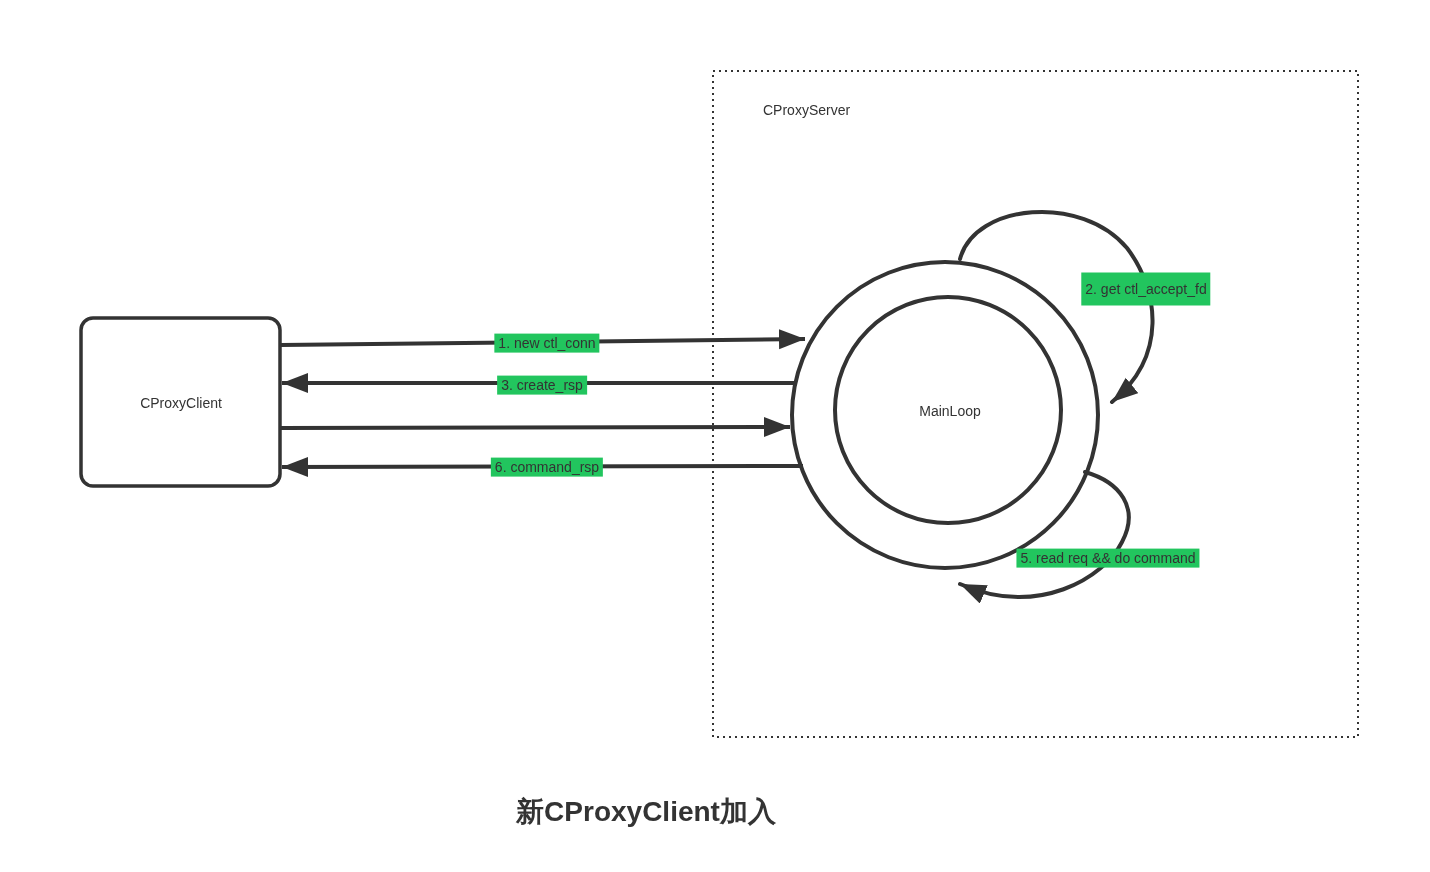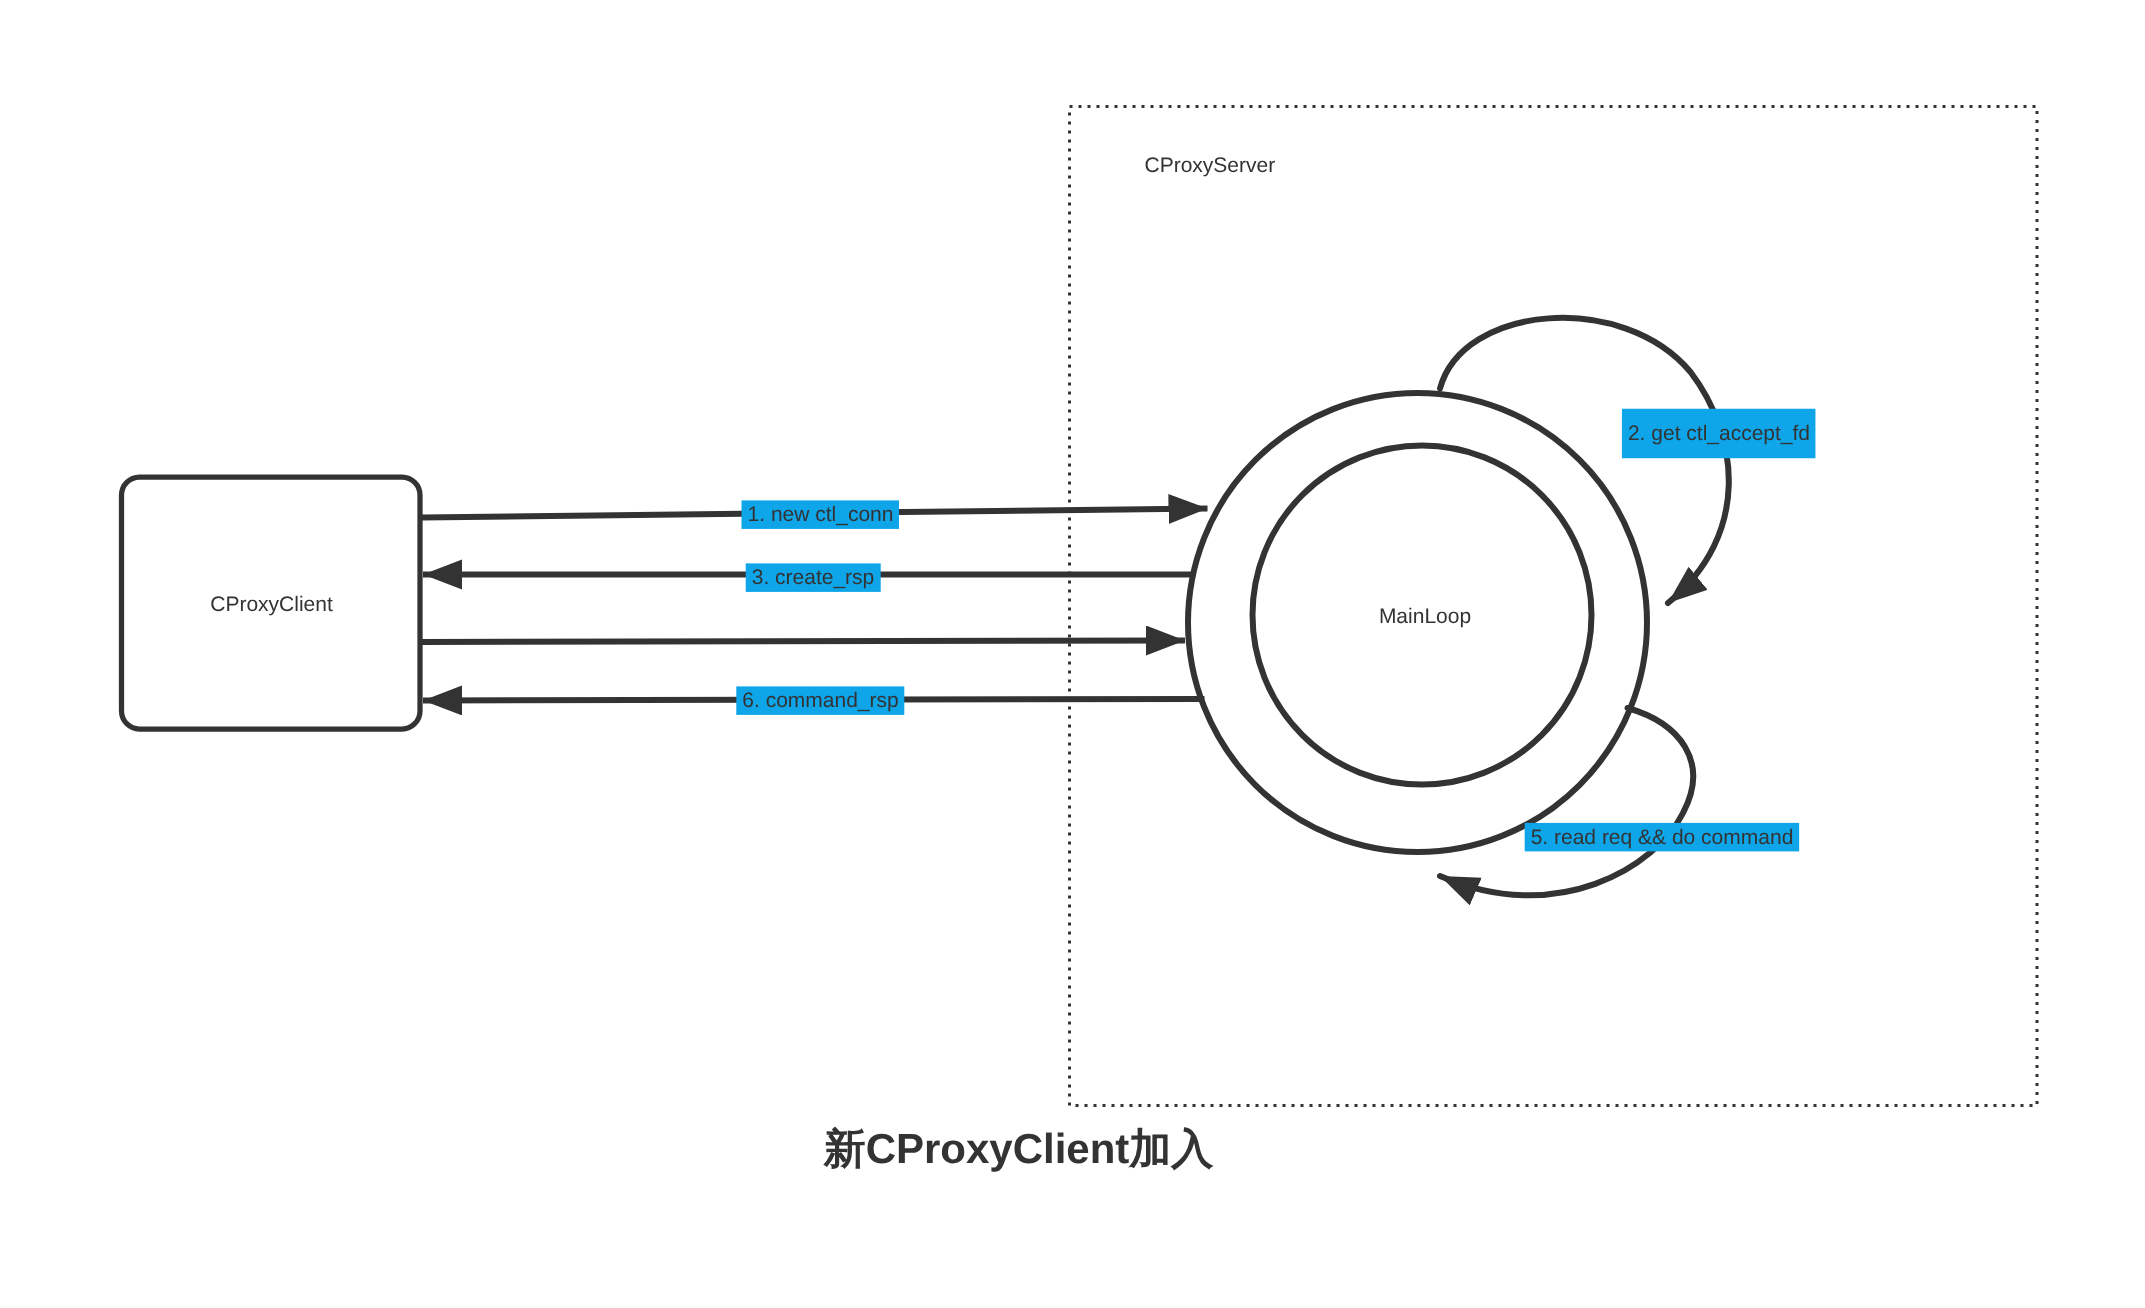--- a/index.html
+++ b/index.html
@@ -26,21 +26,21 @@
   .lbl {
     position: absolute;
     transform: translate(-50%, -50%);
     font-size: 14px;
     line-height: 1.2;
     color: #333333;
     white-space: nowrap;
     z-index: 2;
   }
   .online {
-    background: #0ea5e9;
+    background: #22c55e;
     padding: 1px 4px;
   }
   .two-line {
     text-align: center;
     line-height: 31px;
   }
   .left-anchor {
     transform: translate(0, -50%);
   }
   .caption {
@@ -89,15 +89,15 @@
 
 
   <div class="lbl online" style="left:547px; top:467px;">6. command_rsp</div>
 
   <div class="lbl online two-line" style="left:1146px; top:289px;">
     <div>2. get ctl_accept_fd</div>
   </div>
 
   <div class="lbl online" style="left:1108px; top:558px;">5. read req &amp;&amp; do command</div>
 
-  <div class="lbl caption" style="left:646px; top:766px;margin-left:33px;">新CProxyClient加入</div>
+  <div class="lbl caption" style="left:646px; top:812px;">新CProxyClient加入</div>
 
 </div>
 
 </body></html>

